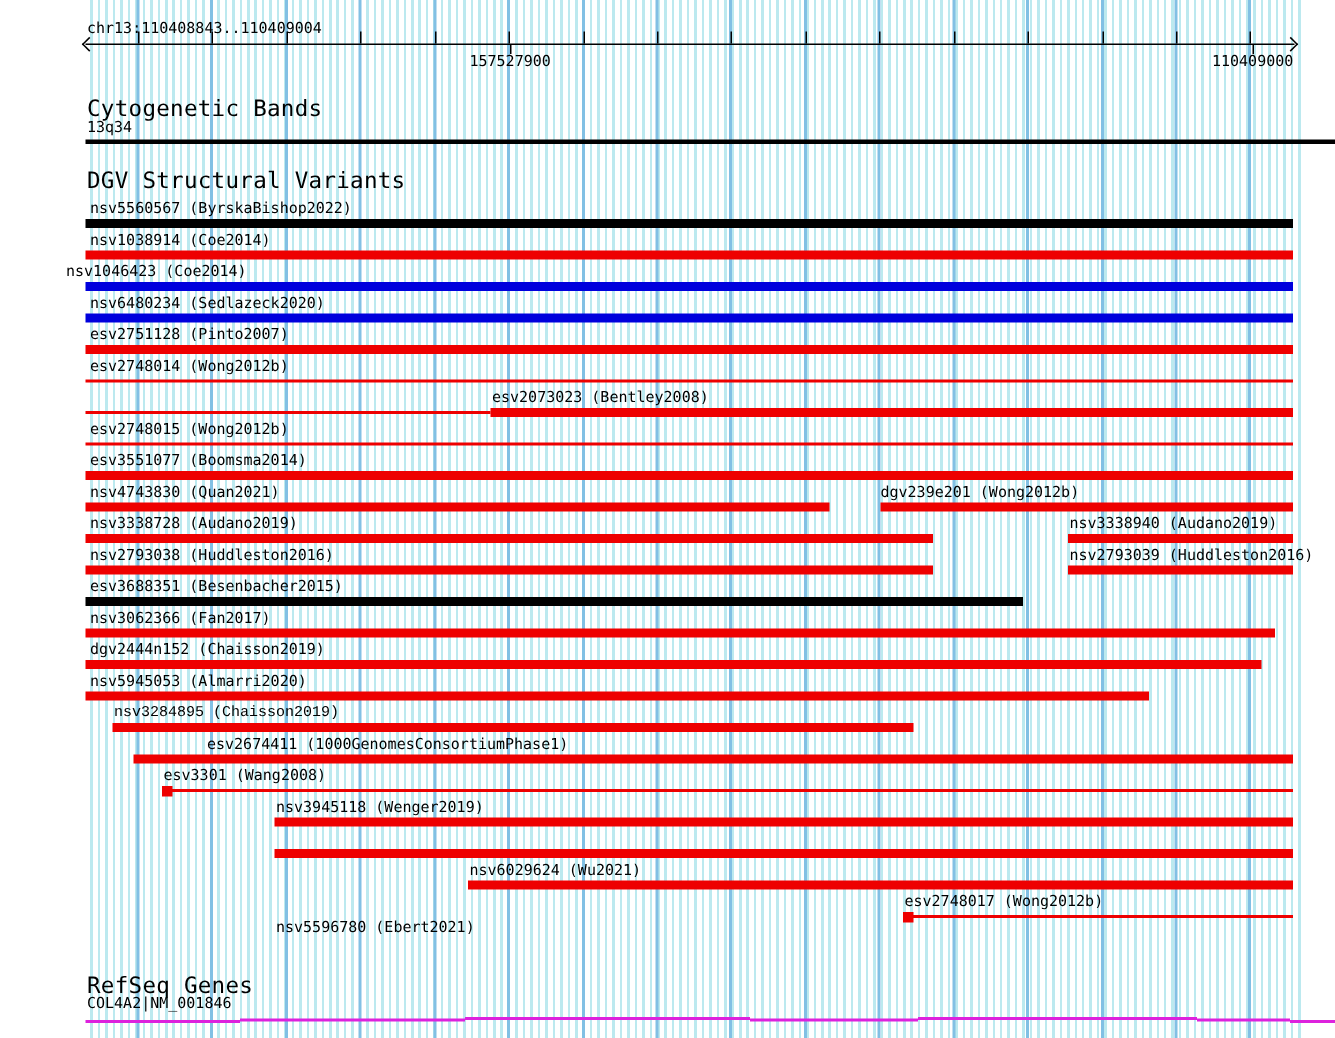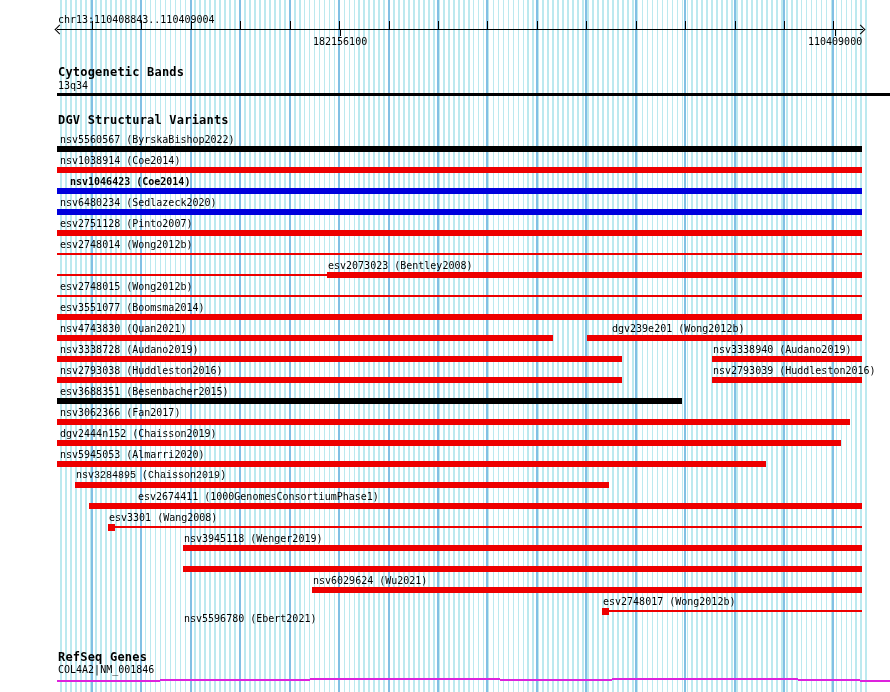--- a/index.html
+++ b/index.html
@@ -2,21 +2,21 @@
 <html><head>
 <meta charset="utf-8">
 <style>
   html,body{margin:0;padding:0;background:#fff;}
   #screen{position:relative;width:890px;height:692px;background:#ffffff;overflow:hidden;
           font-family:"DejaVu Sans Mono","Liberation Mono",monospace;color:#000;}
   .stripes{position:absolute;left:57px;top:0;width:813px;height:692px;
            background:repeating-linear-gradient(to right,#ffffff 0px,#ffffff 3.3px,#bce9ef 3.3px,#bce9ef 4.97px);}
   .darkline{position:absolute;top:0;height:692px;width:2px;background:#82c0e4;}
   .txt{position:absolute;font-size:10px;line-height:13px;white-space:pre;}
-  .title{position:absolute;font-size:12px;line-height:13px;font-weight:bold;white-space:pre;letter-spacing:0.2px;}
+  .title{position:absolute;font-size:15px;line-height:13px;font-weight:normal;white-space:pre;letter-spacing:0.2px;}
   .hline{position:absolute;background:#000;}
   .tick{position:absolute;width:1px;background:#000;}
   .chev{position:absolute;width:6px;height:6px;border-left:1.5px solid #000;border-bottom:1.5px solid #000;}
   .vbar{position:absolute;height:6px;}
   .vline{position:absolute;height:2px;}
   .vsq{position:absolute;height:7px;}
   .gene-seg{position:absolute;height:1.5px;}
 </style>
 </head>
 <body>
@@ -58,54 +58,54 @@
       <div class="tick" style="left: 487.44px; top: 21px; height: 8px;"></div>
       <div class="tick" style="left: 536.87px; top: 21px; height: 8px;"></div>
       <div class="tick" style="left: 586.3px; top: 21px; height: 8px;"></div>
       <div class="tick" style="left: 635.73px; top: 21px; height: 8px;"></div>
       <div class="tick" style="left: 685.16px; top: 21px; height: 8px;"></div>
       <div class="tick" style="left: 734.59px; top: 21px; height: 8px;"></div>
       <div class="tick" style="left: 784.02px; top: 21px; height: 8px;"></div>
       <div class="tick" style="left: 833.45px; top: 21px; height: 8px;"></div>
     </div>
   <div id="ruler-labels">
-      <div class="txt" style="left: 313px; top: 35px;">182156100</div>
+      <div class="txt" style="left: 313px; top: 35px;">157527900</div>
       <div class="tick" style="left: 340px; top: 30px; height: 6px;"></div>
       <div class="txt" style="left: 808px; top: 35px;">110409000</div>
       <div class="tick" style="left: 835px; top: 30px; height: 6px;"></div>
     </div>
 
   <div class="title" style="left:58px;top:66px;">Cytogenetic Bands</div>
   <div class="txt" style="left:58px;top:79px;text-align:center;">13q34</div>
   <div class="hline" style="left:57px;top:93px;width:833px;height:3px;"></div>
 
   <div class="title" style="left:58px;top:114px;">DGV Structural Variants</div>
   <div id="variants">
       <div class="txt" style="left: 60px; top: 133px;">nsv5560567 (ByrskaBishop2022)</div>
       <div class="vbar" style="left: 57px; top: 146px; width: 805px; background: rgb(0, 0, 0);"></div>
       <div class="txt" style="left: 60px; top: 154px;">nsv1038914 (Coe2014)</div>
       <div class="vbar" style="left: 57px; top: 167px; width: 805px; background: rgb(238, 0, 0);"></div>
-      <div class="txt" style="left: 70px; top: 175px; font-weight: bold;">nsv1046423 (Coe2014)</div>
+      <div class="txt" style="left: 44px; top: 175px;">nsv1046423 (Coe2014)</div>
       <div class="vbar" style="left: 57px; top: 188px; width: 805px; background: rgb(0, 0, 221);"></div>
       <div class="txt" style="left: 60px; top: 196px;">nsv6480234 (Sedlazeck2020)</div>
       <div class="vbar" style="left: 57px; top: 209px; width: 805px; background: rgb(0, 0, 221);"></div>
       <div class="txt" style="left: 60px; top: 217px;">esv2751128 (Pinto2007)</div>
       <div class="vbar" style="left: 57px; top: 230px; width: 805px; background: rgb(238, 0, 0);"></div>
       <div class="txt" style="left: 60px; top: 238px;">esv2748014 (Wong2012b)</div>
       <div class="vline" style="left: 57px; top: 253px; width: 805px; background: rgb(238, 0, 0);"></div>
       <div class="txt" style="left: 328px; top: 259px;">esv2073023 (Bentley2008)</div>
       <div class="vline" style="left: 57px; top: 274px; width: 270px; background: rgb(238, 0, 0);"></div>
       <div class="vbar" style="left: 327px; top: 272px; width: 535px; background: rgb(238, 0, 0);"></div>
       <div class="txt" style="left: 60px; top: 280px;">esv2748015 (Wong2012b)</div>
       <div class="vline" style="left: 57px; top: 295px; width: 805px; background: rgb(238, 0, 0);"></div>
       <div class="txt" style="left: 60px; top: 301px;">esv3551077 (Boomsma2014)</div>
       <div class="vbar" style="left: 57px; top: 314px; width: 805px; background: rgb(238, 0, 0);"></div>
       <div class="txt" style="left: 60px; top: 322px;">nsv4743830 (Quan2021)</div>
       <div class="vbar" style="left: 57px; top: 335px; width: 496px; background: rgb(238, 0, 0);"></div>
-      <div class="txt" style="left: 568px; top: 322px; padding-left: 44px;">dgv239e201 (Wong2012b)</div>
+      <div class="txt" style="left: 587px; top: 322px;">dgv239e201 (Wong2012b)</div>
       <div class="vbar" style="left: 587px; top: 335px; width: 275px; background: rgb(238, 0, 0);"></div>
       <div class="txt" style="left: 60px; top: 343px;">nsv3338728 (Audano2019)</div>
       <div class="vbar" style="left: 57px; top: 356px; width: 565px; background: rgb(238, 0, 0);"></div>
       <div class="txt" style="left: 713px; top: 343px;">nsv3338940 (Audano2019)</div>
       <div class="vbar" style="left: 712px; top: 356px; width: 150px; background: rgb(238, 0, 0);"></div>
       <div class="txt" style="left: 60px; top: 364px;">nsv2793038 (Huddleston2016)</div>
       <div class="vbar" style="left: 57px; top: 377px; width: 565px; background: rgb(238, 0, 0);"></div>
       <div class="txt" style="left: 713px; top: 364px;">nsv2793039 (Huddleston2016)</div>
       <div class="vbar" style="left: 712px; top: 377px; width: 150px; background: rgb(238, 0, 0);"></div>
       <div class="txt" style="left: 60px; top: 385px;">esv3688351 (Besenbacher2015)</div>

